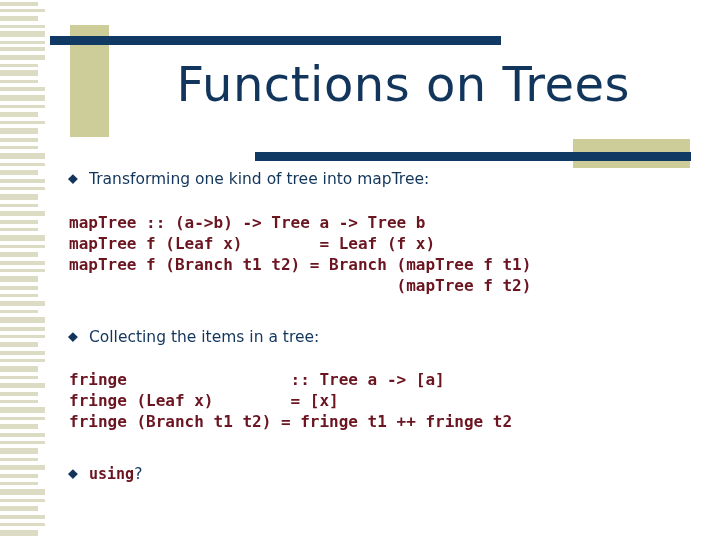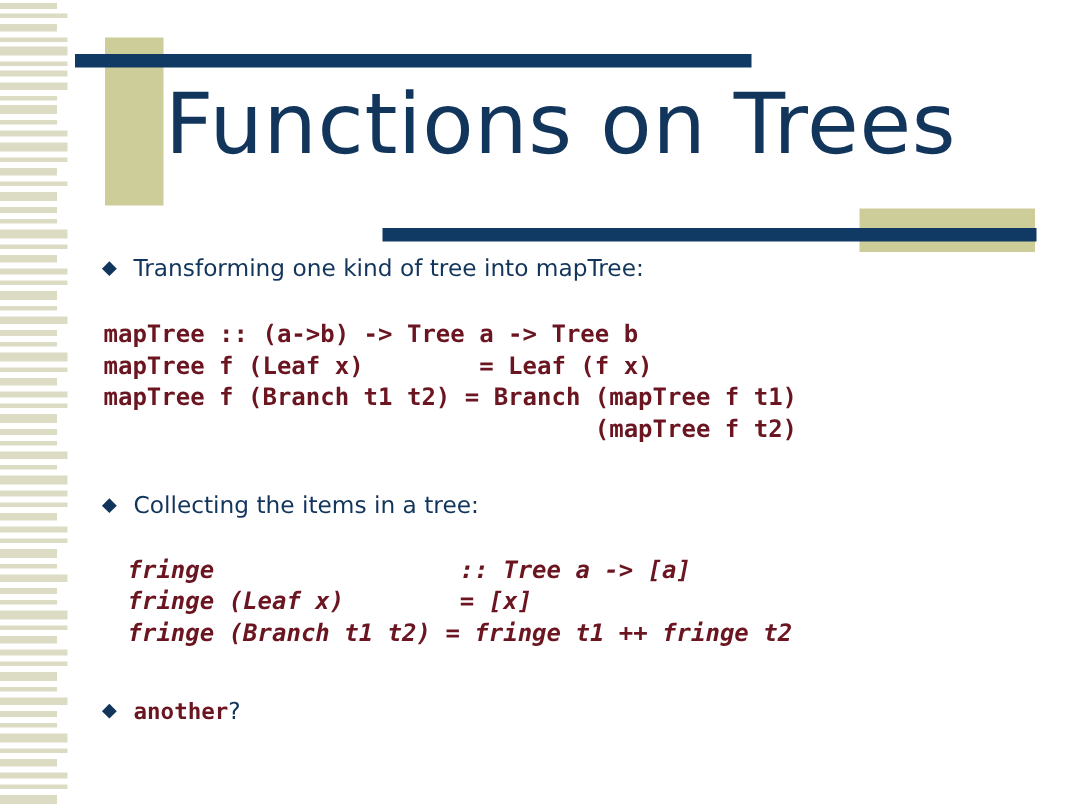--- a/index.html
+++ b/index.html
@@ -65,21 +65,21 @@
   }
 
   
   #title {
     position: absolute;
     left: 110px;
     top: 60px;
     width: 520px;
     text-align: right;
     font-family: "DejaVu Sans", sans-serif;
-    font-size: 56px;
+    font-size: 48px;
     line-height: 48px;
     letter-spacing: 0.5px;
     color: #12355c;
     white-space: nowrap;
   }
 
   
   #body-area {
     position: absolute;
     left: 68px;
@@ -118,21 +118,21 @@
     font-weight: bold;
     line-height: 21px;
     color: #6b1521;
     white-space: pre;
     margin: 0;
   }
 
   #bullet-1      { margin-top: 0; }
   #code-block-1  { margin-top: 22px; margin-left: 1px; }
   #bullet-2      { margin-top: 30px; }
-  #code-block-2  { margin-top: 21px; margin-left: 17px; font-style: italic; }
+  #code-block-2  { margin-top: 21px; margin-left: 1px; }
   #bullet-3      { margin-top: 31px; }
 </style>
 </head>
 <body>
 
 <div id="slide">
 
   <div id="stripe-band">
       <div class="stripe" style="top: 2px; height: 4px; width: 38px;"></div>
       <div class="stripe" style="top: 9px; height: 3px; width: 45px;"></div>
@@ -225,18 +225,18 @@
       <span class="bullet-mark"></span>
       <span class="bullet-text">Collecting the items in a tree:</span>
     </div>
 
     <pre class="code-block" id="code-block-2">fringe                 :: Tree a -&gt; [a]
 fringe (Leaf x)        = [x]
 fringe (Branch t1 t2) = fringe t1 ++ fringe t2</pre>
 
     <div class="bullet-row" id="bullet-3">
       <span class="bullet-mark"></span>
-      <span class="inline-code">another</span>
+      <span class="inline-code">using</span>
       <span class="bullet-text">?</span>
     </div>
 
   </div>
 </div>
 
 </body></html>

